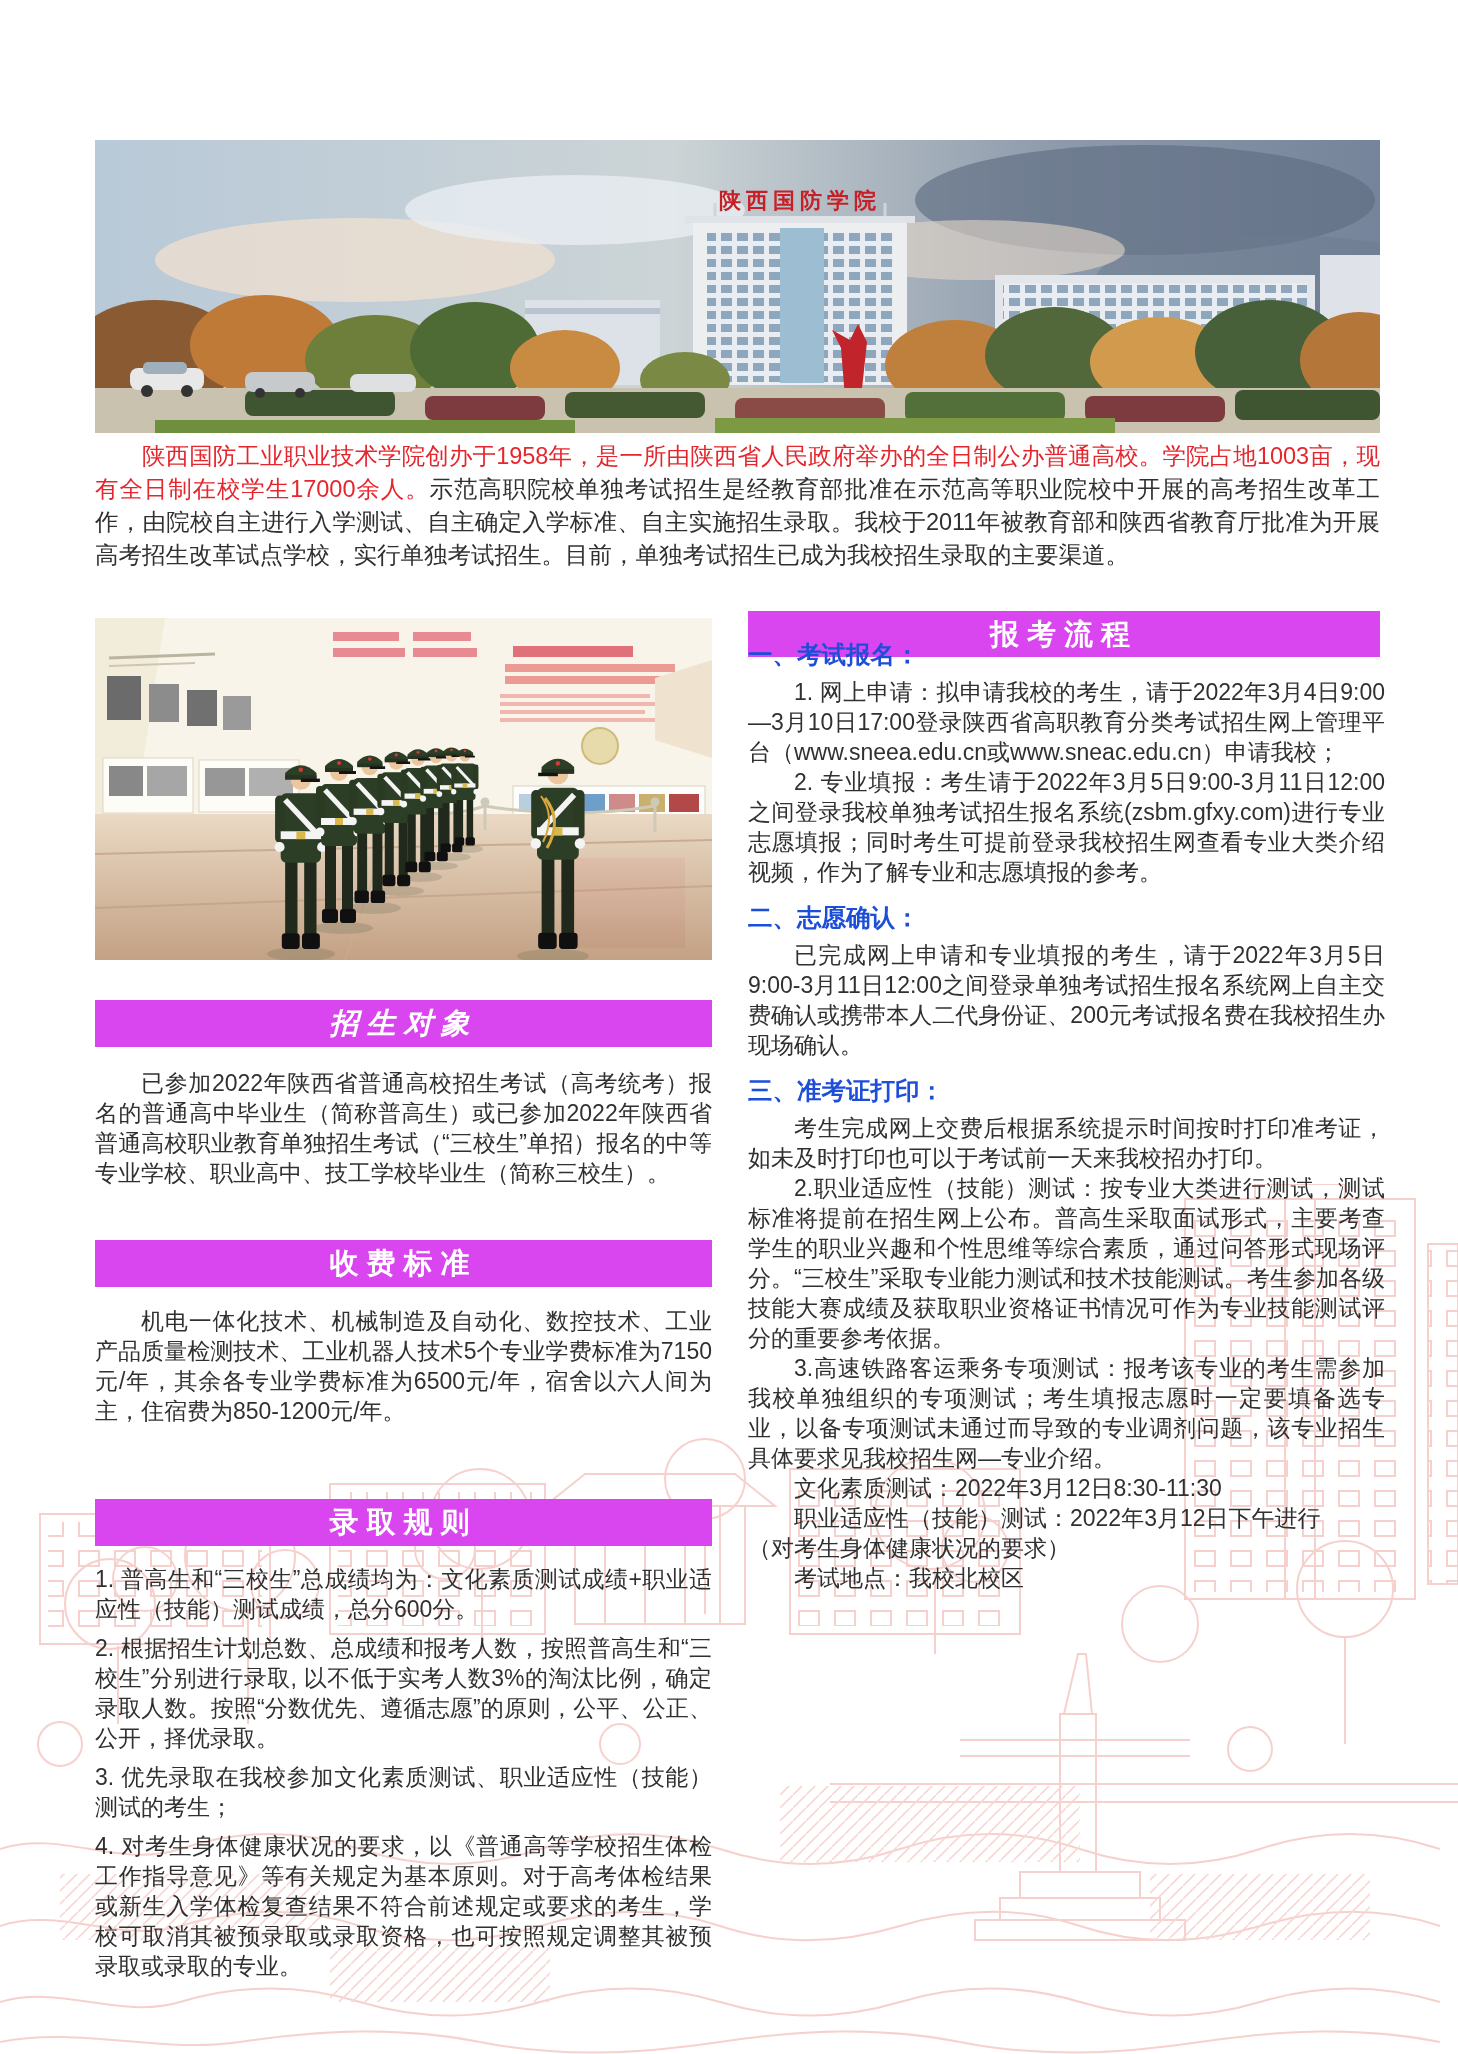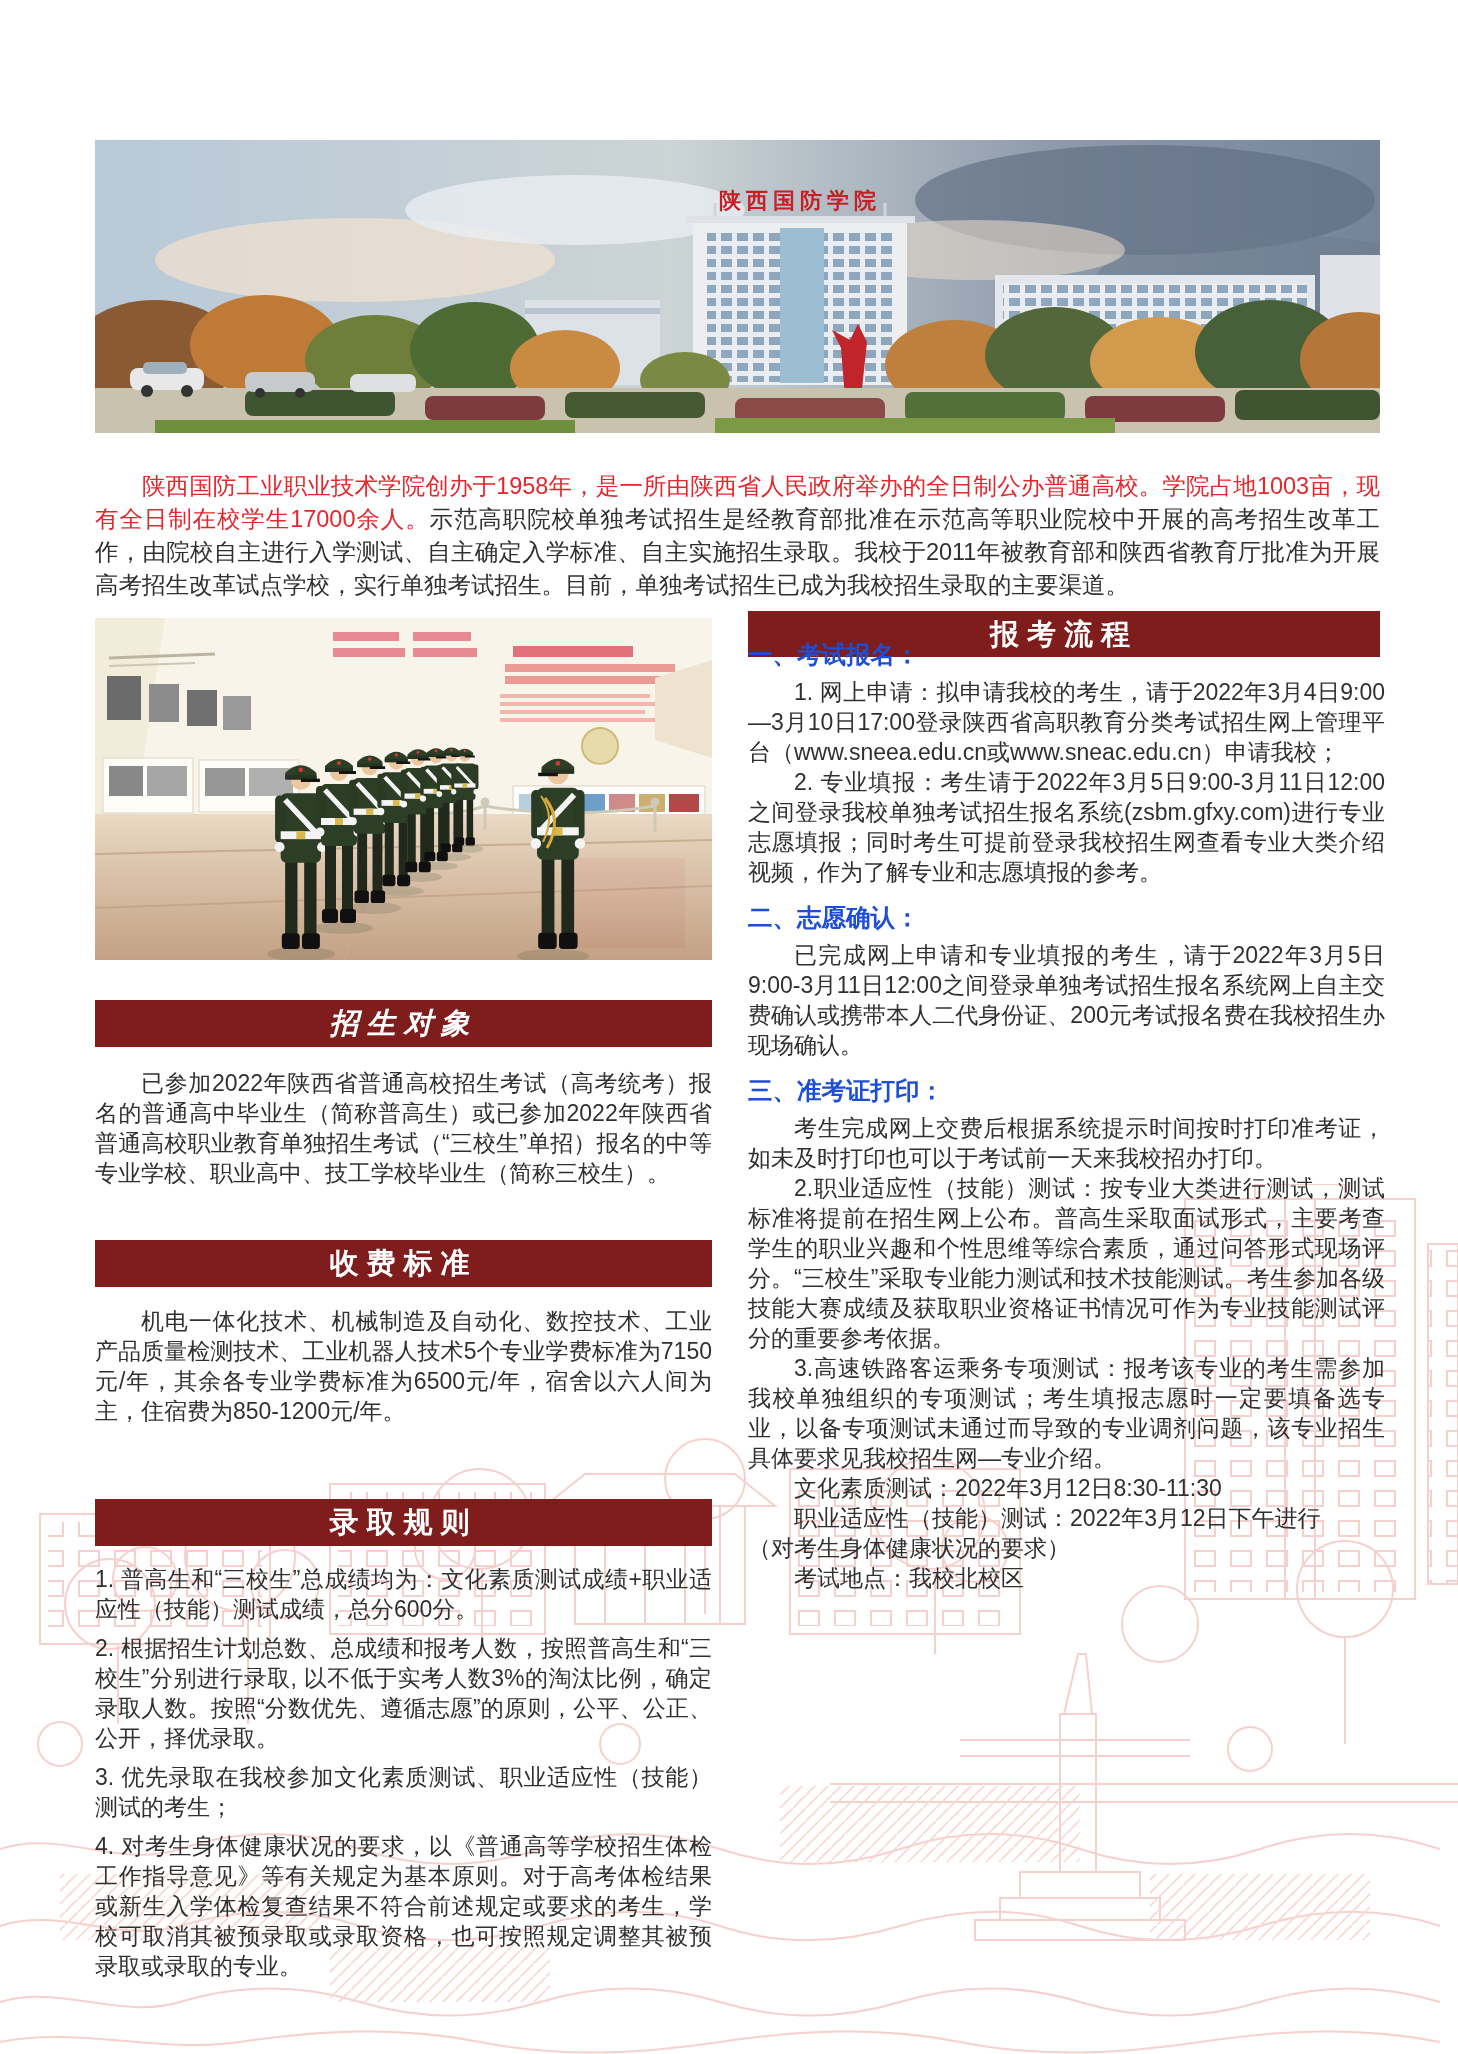--- a/index.html
+++ b/index.html
@@ -7,21 +7,21 @@
         font-family:"Liberation Sans","DejaVu Sans",sans-serif;color:#2e2e2e;}
   .abs{position:absolute;margin-top:40px;}
   .layer{z-index:2;}
   .photo-frame{overflow:hidden;background:#dfe4e8;}
   .photo-frame svg{display:block;}
   p{margin:0;}
   .jt{text-align:justify;}
   .body-text{font-size:23px;line-height:30px;color:#303030;}
   .intro-text{font-size:23.5px;line-height:33px;color:#303030;}
   .intro-red{color:#e5262d;}
-  .sec-bar{background:#7f1d1d;color:#ffffff;font-size:29px;font-weight:bold;
+  .sec-bar{background:#d946ef;color:#ffffff;font-size:29px;font-weight:bold;
            text-align:center;line-height:47px;height:47px;letter-spacing:8px;}
   .indent{text-indent:2em;}
   .rule-item{margin-bottom:9px;}
   .rc{position:absolute;left:748px;top:640px;width:637px;z-index:2;}
   .rc-head{font-size:24.5px;font-weight:bold;color:#1d4ed8;margin:16px 0 7px;}
   .rc-sec:first-child .rc-head{margin-top:0;}
   .wm{position:absolute;left:0;top:1184px;width:1458px;height:870px;z-index:0;}
 </style>
 </head>
 <body>
@@ -180,21 +180,21 @@
         <circle cx="52" cy="251" r="6" fill="#333"></circle>
           <circle cx="92" cy="251" r="6" fill="#333"></circle>
         <rect x="150" y="232" width="70" height="20" rx="8" fill="#c7cacd"></rect>
           <circle cx="165" cy="253" r="5" fill="#333"></circle>
           <circle cx="205" cy="253" r="5" fill="#333"></circle>
         <rect x="255" y="234" width="66" height="18" rx="7" fill="#dfe0e1"></rect>
       </g>
     </svg>
   </div>
 
-  <div class="abs layer intro-text jt" style="left:95px;top:430px;width:1285px;">
+  <div class="abs layer intro-text jt" style="left:95px;top:400px;width:1285px;">
     <p class="indent">
       <span class="intro-red">陕西国防工业职业技术学院创办于1958年，是一所由陕西省人民政府举办的全日制公办普通高校。学院占地1003亩，现有全日制在校学生17000余人。</span><span>示范高职院校单独考试招生是经教育部批准在示范高等职业院校中开展的高考招生改革工作，由院校自主进行入学测试、自主确定入学标准、自主实施招生录取。我校于2011年被教育部和陕西省教育厅批准为开展高考招生改革试点学校，实行单独考试招生。目前，单独考试招生已成为我校招生录取的主要渠道。</span>
     </p>
   </div>
 
   <div class="abs layer photo-frame" style="left:95px;top:578px;width:617px;height:342px;">
     <svg width="617" height="342" viewBox="0 0 617 342" preserveAspectRatio="none">
       <defs>
         <linearGradient id="floor" x1="0" y1="0" x2="0" y2="1">
           <stop offset="0" stop-color="#ead9c4"></stop>

